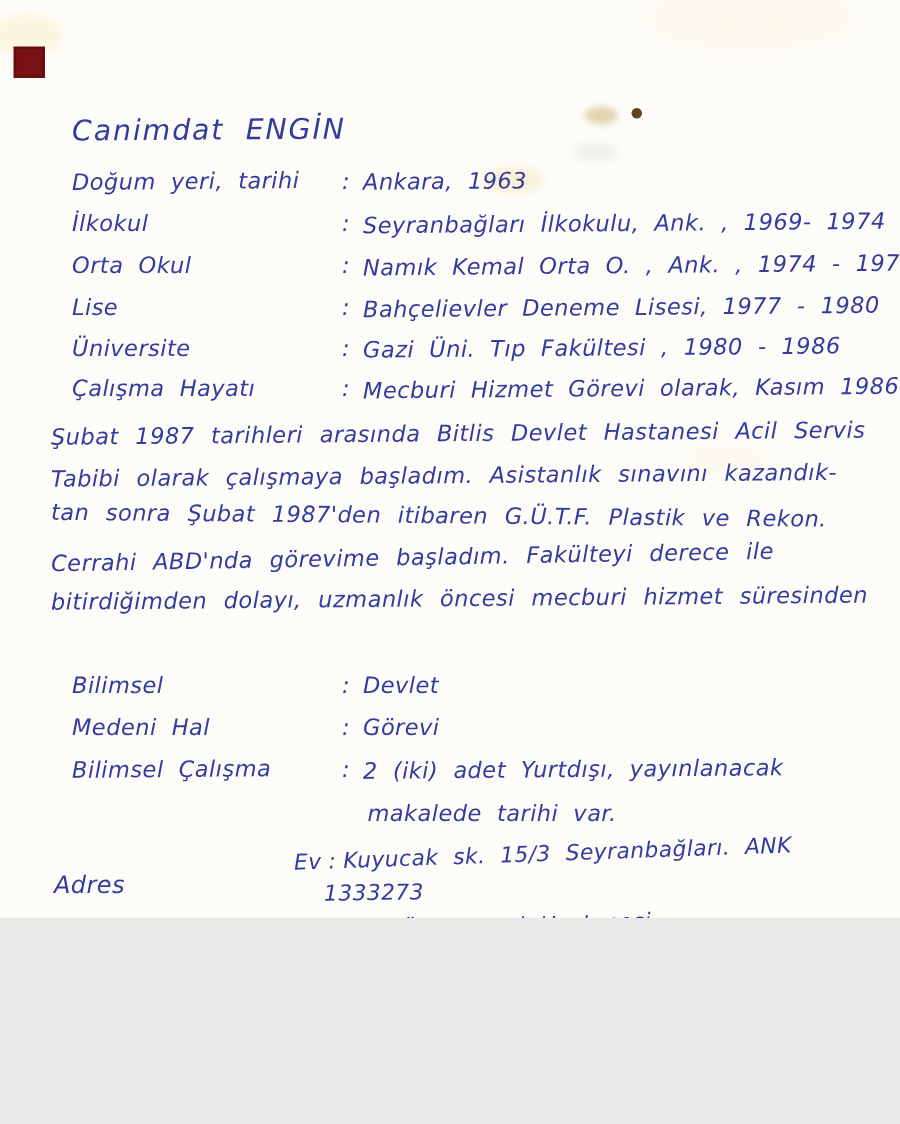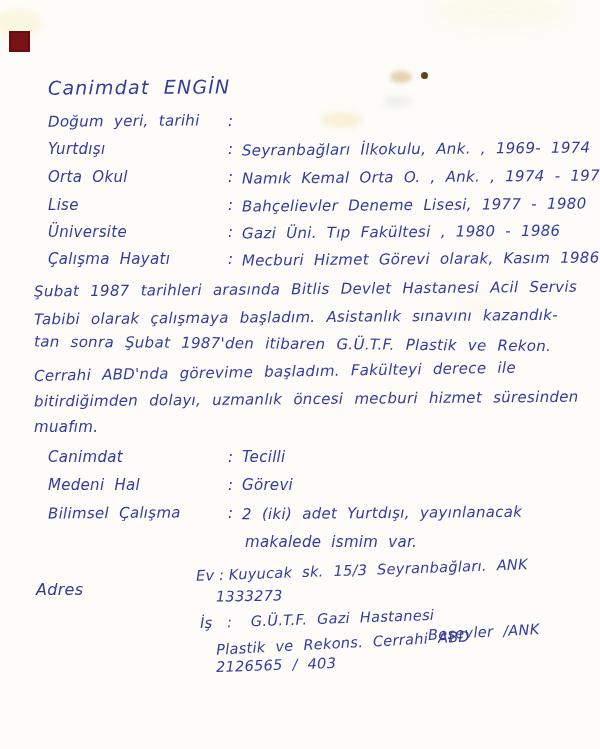--- a/index.html
+++ b/index.html
@@ -4,21 +4,21 @@
 <style>
   :root{
     --ink:#333c9c;
     --paper:#fdfcf8;
     --corner_mark:#7a1215;
   }
   html,body{margin:0;padding:0;}
   body{background:#e8e8e8;}
   .page{
     position:relative;
-    width:600px;height:749px;
+    width:600px;height:612px;
     margin:0 auto;
     background:var(--paper);
     overflow:hidden;
     font-family:"DejaVu Sans",sans-serif;
   }
   .hand{
     font-family:"DejaVu Sans",sans-serif;
     font-style:italic;
     color:var(--ink);
     letter-spacing:.3px;
@@ -72,23 +72,24 @@
   <div class="stain s5"></div>
   <div class="stain s7"></div>
 
   <div class="corner-mark"></div>
 
   <div class="hand name">Canimdat ENGİN</div>
 
   <div class="row" style="top:112px">
     <span class="hand label tilt-05">Doğum yeri, tarihi</span>
     <span class="hand colon">:</span>
+    <span class="hand value tilt-05">Ankara, 1963</span>
   </div>
   <div class="row" style="top:140px">
-    <span class="hand label">Yurtdışı</span>
+    <span class="hand label">İlkokul</span>
     <span class="hand colon">:</span>
     <span class="hand value tilt-05">Seyranbağları İlkokulu, Ank. , 1969- 1974</span>
   </div>
   <div class="row" style="top:168px">
     <span class="hand label">Orta Okul</span>
     <span class="hand colon">:</span>
     <span class="hand value tilt-05">Namık Kemal Orta O. , Ank. , 1974 - 1977</span>
   </div>
   <div class="row" style="top:196px">
     <span class="hand label">Lise</span>
@@ -104,38 +105,37 @@
     <span class="hand label">Çalışma Hayatı</span>
     <span class="hand colon">:</span>
     <span class="hand value tilt-05">Mecburi Hizmet Görevi olarak, Kasım 1986-</span>
   </div>
 
   <div class="hand para-line tilt-05" style="top:280px">Şubat 1987 tarihleri arasında Bitlis Devlet Hastanesi Acil Servis</div>
   <div class="hand para-line tilt-05" style="top:308px">Tabibi olarak çalışmaya başladım. Asistanlık sınavını kazandık-</div>
   <div class="hand para-line tilt-p05" style="top:335px">tan sonra Şubat 1987'den itibaren G.Ü.T.F. Plastik ve Rekon.</div>
   <div class="hand para-line tilt-1" style="top:362px">Cerrahi ABD'nda görevime başladım. Fakülteyi derece ile</div>
   <div class="hand para-line tilt-05" style="top:390px">bitirdiğimden dolayı, uzmanlık öncesi mecburi hizmet süresinden</div>
-  <div class="hand para-line" style="top:418px">muafım.</div>
 
   <div class="row" style="top:448px">
-    <span class="hand label">Canimdat</span>
+    <span class="hand label">Bilimsel</span>
     <span class="hand colon">:</span>
-    <span class="hand value">Tecilli</span>
+    <span class="hand value">Devlet</span>
   </div>
   <div class="row" style="top:476px">
     <span class="hand label">Medeni Hal</span>
     <span class="hand colon">:</span>
     <span class="hand value">Görevi</span>
   </div>
   <div class="row" style="top:504px">
     <span class="hand label tilt-05">Bilimsel Çalışma</span>
     <span class="hand colon">:</span>
     <span class="hand value tilt-05">2 (iki) adet Yurtdışı, yayınlanacak</span>
   </div>
-  <div class="hand addr-line" style="left:245px;top:533px;font-size:15px">makalede ismim var.</div>
+  <div class="hand addr-line" style="left:245px;top:533px;font-size:15px">makalede tarihi var.</div>
 
   <div class="hand addr-line" style="left:36px;top:580px;font-size:16px">Adres</div>
 
   <div class="addr-line tilt-2" style="left:196px;top:562px">
     <span class="hand">Ev</span>
     <span class="hand">:</span>
     <span class="hand">Kuyucak sk. 15/3 Seyranbağları. ANK</span>
   </div>
   <div class="hand addr-line tilt-1" style="left:216px;top:588px">1333273</div>
 

